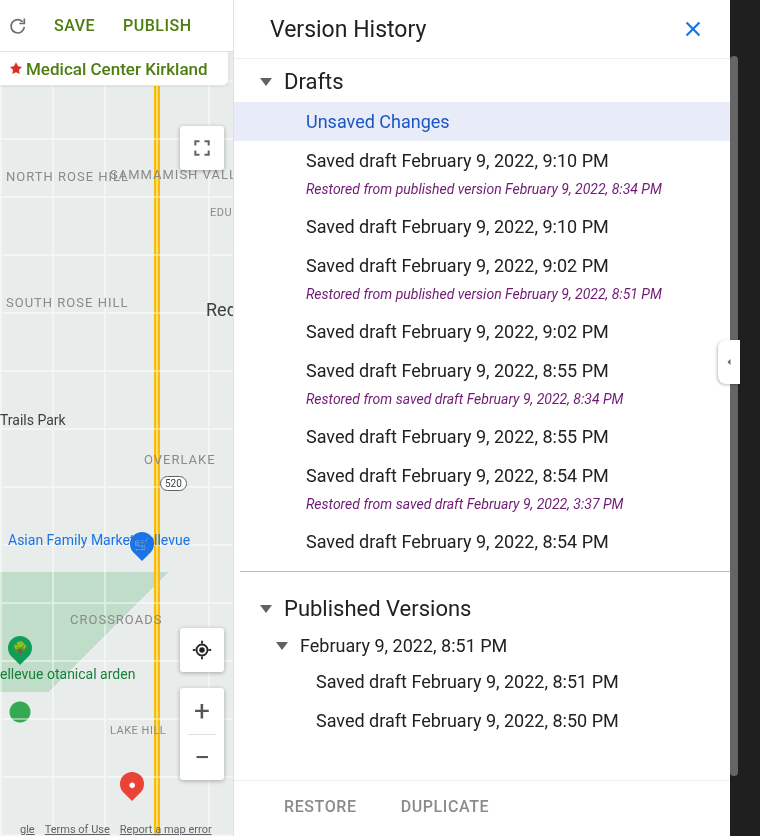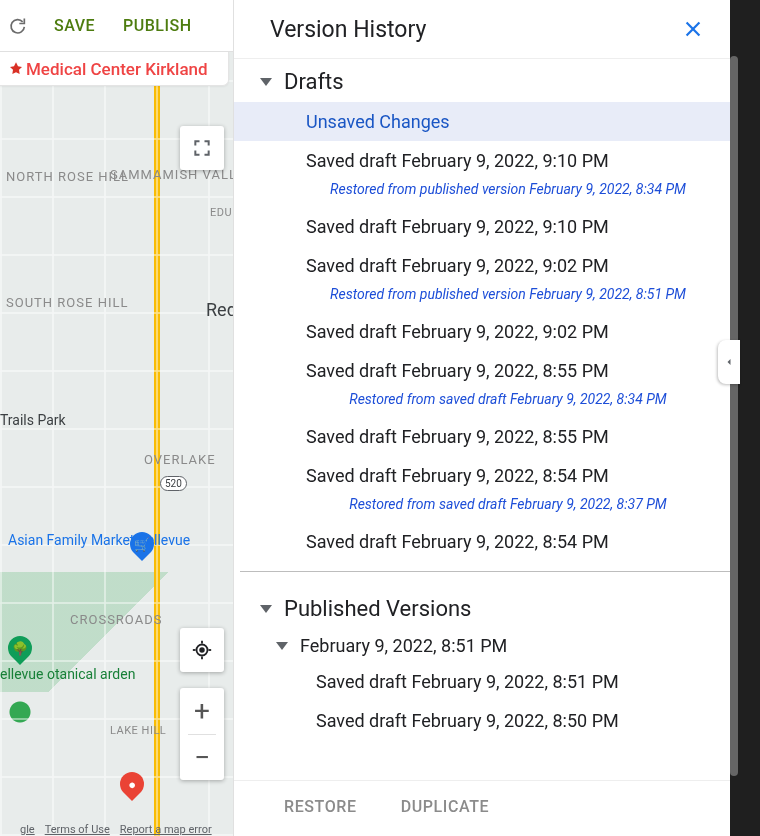--- a/index.html
+++ b/index.html
@@ -51,21 +51,21 @@
     padding-left: 8px;
     z-index: 3;
     box-shadow: 0 1px 2px rgba(0,0,0,0.05);
   }
   .location-marker {
     display: inline-flex;
     color: #d93025;
     margin-right: 2px;
   }
   .location-text {
-    color: #ef4444;
+    color: #4d7c0f;
     font-size: 17px;
     font-weight: 500;
     white-space: nowrap;
   }
 
   
   .map {
     position: absolute;
     left: 0; top: 52px;
     width: 240px;
@@ -215,22 +215,21 @@
     cursor: pointer;
   }
   .vh-item.selected {
     background: #e8ecf8;
     color: #1a56c4;
   }
   .vh-note {
     padding: 1px 20px 10px 72px;
     font-size: 14px;
     font-style: italic;
-    color: #1d4ed8;
-    text-align: center;
+    color: #701a75;
   }
   .vh-item.child { padding-left: 82px; }
 
   .vh-divider {
     height: 1px;
     background: #bdbdbd;
     margin: 10px 0 14px 6px;
   }
 
   .vh-pub-group {
@@ -404,21 +403,21 @@
           <div class="vh-item">Saved draft February 9, 2022, 9:10 PM</div>
           <div class="vh-note">Restored from published version February 9, 2022, 8:34 PM</div>
           <div class="vh-item">Saved draft February 9, 2022, 9:10 PM</div>
           <div class="vh-item">Saved draft February 9, 2022, 9:02 PM</div>
           <div class="vh-note">Restored from published version February 9, 2022, 8:51 PM</div>
           <div class="vh-item">Saved draft February 9, 2022, 9:02 PM</div>
           <div class="vh-item">Saved draft February 9, 2022, 8:55 PM</div>
           <div class="vh-note">Restored from saved draft February 9, 2022, 8:34 PM</div>
           <div class="vh-item">Saved draft February 9, 2022, 8:55 PM</div>
           <div class="vh-item">Saved draft February 9, 2022, 8:54 PM</div>
-          <div class="vh-note">Restored from saved draft February 9, 2022, 8:37 PM</div>
+          <div class="vh-note">Restored from saved draft February 9, 2022, 3:37 PM</div>
           <div class="vh-item">Saved draft February 9, 2022, 8:54 PM</div>
         </div>
 
       <div class="vh-divider"></div>
 
       <div class="vh-section-hdr">
         <span class="disclosure"></span>
         <span>Published Versions</span>
       </div>
 

